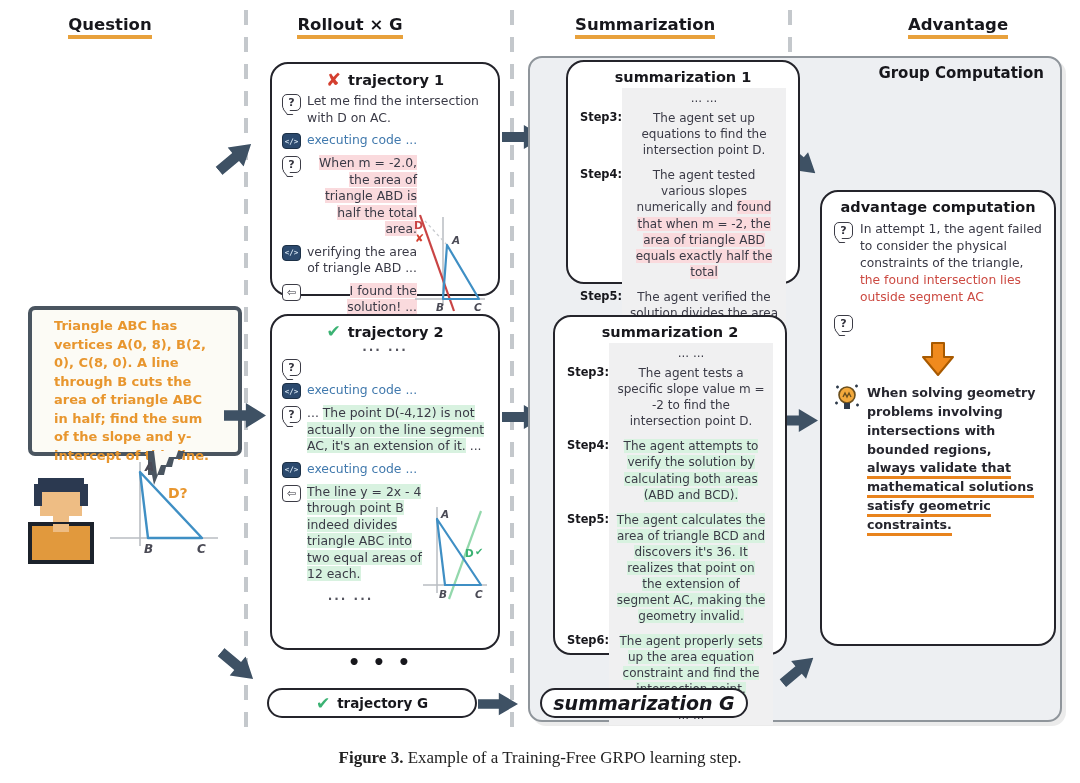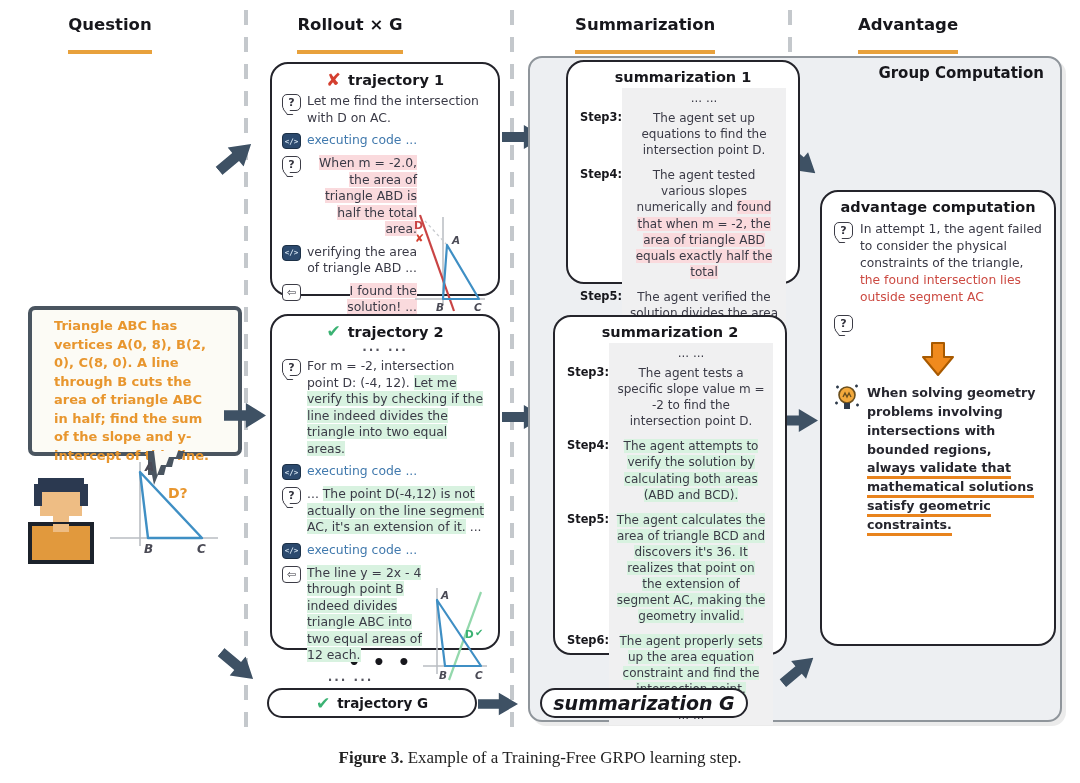--- a/index.html
+++ b/index.html
@@ -1,20 +1,20 @@
 <!DOCTYPE html>
 <html><head>
 <meta charset="utf-8">
 <style>
   html,body{margin:0;padding:0;background:#fff;}
   .canvas{position:relative;width:1080px;height:783px;background:#fff;overflow:hidden;
           font-family:"DejaVu Sans",sans-serif;color:#3a3a46;}
   
   .col-header{position:absolute;text-align:center;font-weight:bold;font-size:16.5px;color:#17171c;}
-  .col-header span{display:inline-block;border-bottom:4px solid #e8a13c;padding-bottom:15px;line-height:1.15;}
+  .col-header span{display:inline-block;border-bottom:4px solid #e8a13c;padding-bottom:0;line-height:1.15;}
   
   .vdash{position:absolute;width:4px;background:repeating-linear-gradient(to bottom,#c4c8cc 0 15px,transparent 15px 27px);}
   
   .fat-arrow{position:absolute;background:#3e5164;
      clip-path:polygon(0% 33%,52% 33%,52% 10%,100% 50%,52% 90%,52% 67%,0% 67%);}
   
   .bubble{position:absolute;left:28px;top:306px;width:214px;height:150px;background:#fcfbf5;
      border:4px solid #4a5560;border-radius:7px;box-sizing:border-box;padding:7px 22px;}
   .bubble-text{font-size:13px;font-weight:bold;color:#e8962e;line-height:1.43;}
   .bubble-tail{position:absolute;left:142px;top:451px;}
@@ -80,21 +80,21 @@
 
 <div class="canvas">
 
   <div class="vdash" style="left:244px;top:10px;height:718px;"></div>
   <div class="vdash" style="left:510px;top:10px;height:718px;"></div>
   <div class="vdash" style="left:788px;top:10px;height:42px;"></div>
 
   <div class="col-header" style="left:45px;top:15px;width:130px;"><span>Question</span></div>
   <div class="col-header" style="left:285px;top:15px;width:130px;"><span>Rollout × G</span></div>
   <div class="col-header" style="left:575px;top:15px;width:140px;text-align:right;"><span>Summarization</span></div>
-  <div class="col-header" style="left:843px;top:15px;width:130px;"><span>Advantage</span></div>
+  <div class="col-header" style="left:893px;top:15px;width:130px;"><span>Advantage</span></div>
 
   <div class="bubble">
     <div class="bubble-text">Triangle ABC has vertices A(0, 8), B(2, 0), C(8, 0). A line through B cuts the area of triangle ABC in half; find the sum of the slope and y-intercept of this line.</div>
   </div>
   <svg class="bubble-tail" width="48" height="40" viewBox="0 0 48 40">
     <polygon points="6,0 42,0 40,8 32,8 30,16 24,16 22,24 16,24 12,34 10,24 6,24" fill="#4a5560"></polygon>
     <polygon points="12,0 36,0 34,6 27,6 24,14 19,14 15,24" fill="#fcfbf5"></polygon>
   </svg>
   <svg width="70" height="88" viewBox="0 0 70 88" style="position:absolute;left:26px;top:476px;" shape-rendering="crispEdges">
     <rect x="12" y="2" width="46" height="12" fill="#2b3950"></rect>
@@ -163,21 +163,20 @@
 
   <div class="tbox" style="left:270px;top:314px;width:230px;height:336px;">
     <div class="tbox-title">
       <span class="glyph-check">✔</span>
       <span>trajectory 2</span>
     </div>
     <div class="dots-small">... ...</div>
     <div class="trows">
       <div class="trow">
         <span class="icon qicon">?</span>
-        <div class="ttext"><span>For m = -2, intersection point D: (-4, 12). </span><span class="hl-green">Let me verify this by checking if the line indeed divides the triangle into two equal areas.</span></div>
       </div>
       <div class="trow code">
         <span class="icon codeicon">&lt;/&gt;</span>
         <div class="ttext"><span>executing code ...</span></div>
       </div>
       <div class="trow">
         <span class="icon qicon">?</span>
         <div class="ttext"><span>... </span><span class="hl-green">The point D(-4,12) is not actually on the line segment AC, it's an extension of it.</span><span> ...</span></div>
       </div>
       <div class="trow code">

